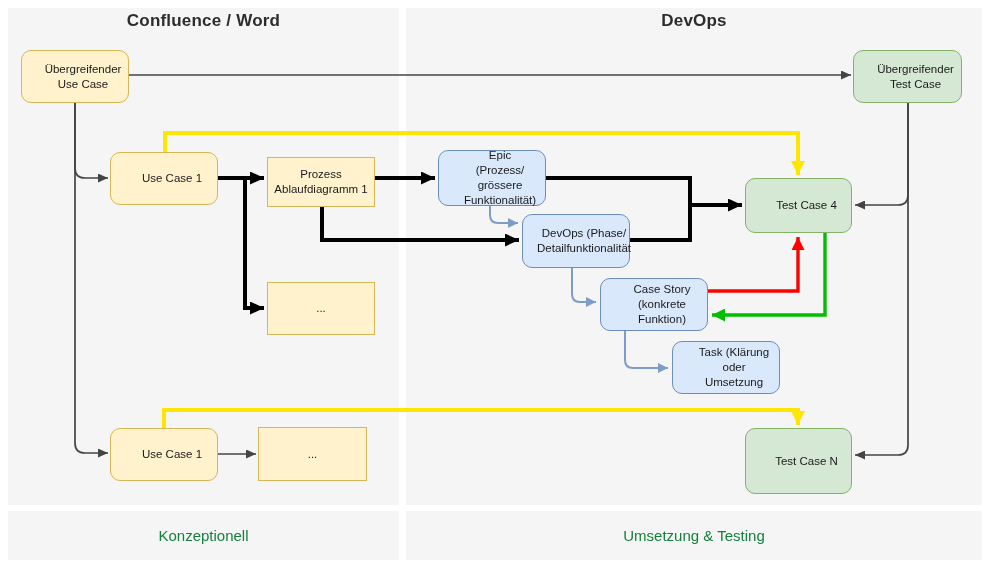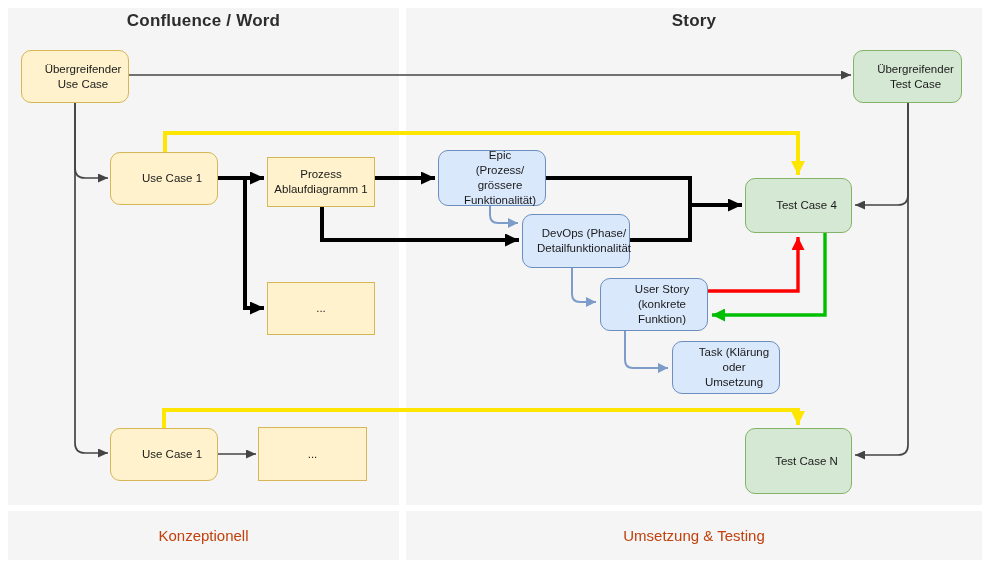--- a/index.html
+++ b/index.html
@@ -30,21 +30,21 @@
     letter-spacing: 0.2px;
   }
 
   .footer-band {
     position: absolute;
     background: #f5f5f5;
     display: flex;
     align-items: center;
     justify-content: center;
     font-size: 15px;
-    color: #c2410c;
+    color: #15803d;
   }
 
   .node {
     position: absolute;
     display: flex;
     align-items: center;
     justify-content: center;
     text-align: center;
     font-size: 11.5px;
     line-height: 1.3;
@@ -74,21 +74,21 @@
 </style>
 </head>
 <body>
 
 <div class="stage">
 
   <div class="panel" style="left:8px; top:8px; width:391px; height:497px"></div>
   <div class="panel" style="left:406px; top:8px; width:576px; height:497px"></div>
 
   <div class="panel-title" style="left:8px; width:391px">Confluence / Word</div>
-  <div class="panel-title" style="left:406px; width:576px">Story</div>
+  <div class="panel-title" style="left:406px; width:576px">DevOps</div>
 
   <div class="footer-band" style="left:8px; top:511px; width:391px; height:49px">Konzeptionell</div>
   <div class="footer-band" style="left:406px; top:511px; width:576px; height:49px">Umsetzung &amp; Testing</div>
 
   <svg class="wires" viewBox="0 0 990 569">
     <defs>
       <marker id="m-thin" markerUnits="userSpaceOnUse" markerWidth="11" markerHeight="9" refX="10" refY="4.5" orient="auto">
         <path d="M0,0 L10,4.5 L0,9 z" fill="#444444"></path>
       </marker>
       <marker id="m-thick" markerUnits="userSpaceOnUse" markerWidth="15" markerHeight="13" refX="14" refY="6.5" orient="auto">
@@ -157,21 +157,21 @@
 (Prozess/ grössere
 Funktionalität)</span>
   </div>
 
   <div class="node blue rounded" style="left:522px; top:214px; width:108px; height:54px">
     <span>DevOps (Phase/
 Detailfunktionalität</span>
   </div>
 
   <div class="node blue rounded" style="left:600px; top:278px; width:108px; height:53px">
-    <span>User Story
+    <span>Case Story
 (konkrete Funktion)</span>
   </div>
 
   <div class="node blue rounded" style="left:672px; top:341px; width:108px; height:53px">
     <span>Task (Klärung oder
 Umsetzung</span>
   </div>
 
   <div class="node green rounded" style="left:745px; top:178px; width:107px; height:55px">
     <span>Test Case 4</span>

